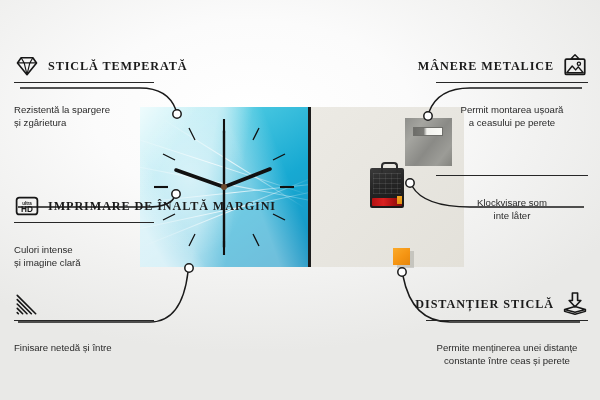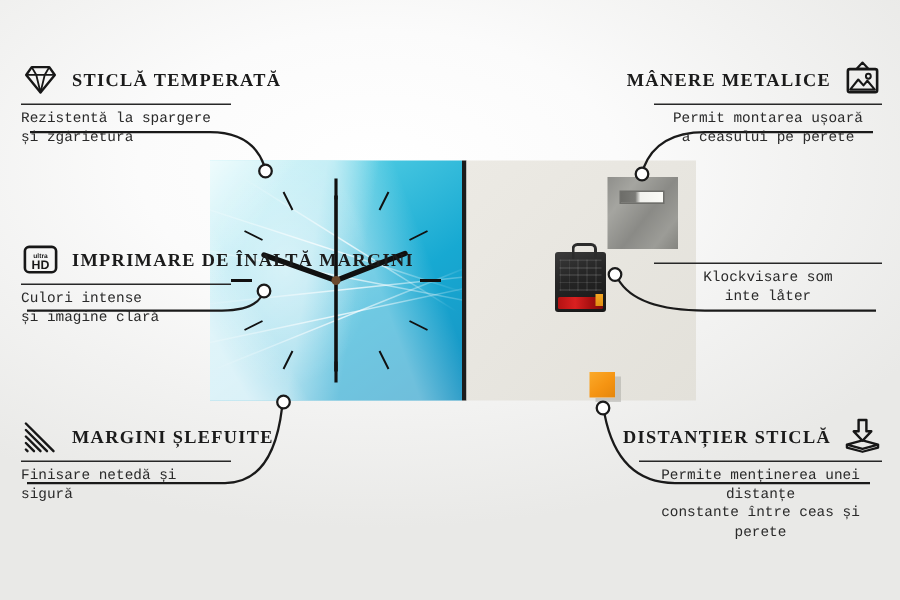--- a/index.html
+++ b/index.html
@@ -13,53 +13,54 @@
     width: 600px; height: 400px;
     background: radial-gradient(ellipse 70% 60% at 42% 28%, #ffffff 0%, #fbfbfb 38%, #f2f2f1 68%, #e9e9e7 100%);
     overflow: hidden;
   }
 
   
   .feature { position: absolute; }
   .feat-head {
     display: flex; align-items: center; gap: 8px;
     white-space: nowrap;
+    margin-top: 13px;
   }
   .feature.right .feat-head { flex-direction: row-reverse; justify-content: flex-start; }
   .feat-title {
     font-family: "Liberation Serif", serif;
     font-weight: bold;
     font-size: 12.2px;
     letter-spacing: 0.9px;
     color: #1b1b1b;
     line-height: 1.18;
   }
   .feature.right .feat-title { text-align: center; }
   .feat-rule {
     height: 0; border-top: 1.3px solid #272727;
     margin-top: 3px;
   }
   .feat-sub {
-    font-family: Liberation Mono, monospace;
+    font-family: Liberation Sans, sans-serif;
     font-size: 9.6px;
     color: #2a2a2a;
     line-height: 1.32;
-    margin-top: 3px;
+    margin-top: 21px;
     white-space: pre-line;
   }
   .feature.right .feat-sub { text-align: center; }
   .feat-icon {
     width: 26px; height: 26px;
     flex: 0 0 26px;
     display: block;
   }
 
   
   #f-glass  { left: 14px;  top: 40px;  width: 140px; }
-  #f-print  { left: 14px;  top: 160px; width: 140px; }
+  #f-print  { left: 14px;  top: 180px; width: 140px; }
   #f-edges  { left: 14px;  top: 278px; width: 140px; }
   
   #f-handles { right: 12px; top: 40px;  width: 152px; }
   #f-silent  { right: 12px; top: 172px; width: 152px; }
   #f-spacer  { right: 12px; top: 278px; width: 162px; }
 
   
   #connectors {
     position: absolute; left: 0; top: 0;
     width: 600px; height: 400px;
@@ -272,25 +273,23 @@
     <div class="feat-head">
       <svg class="feat-icon" viewBox="0 0 24 24">
         <g stroke="#171717" stroke-width="1.5" stroke-linecap="round">
           <line x1="3" y1="4" x2="20" y2="21"></line>
           <line x1="3" y1="8" x2="16" y2="21"></line>
           <line x1="3" y1="12" x2="12" y2="21"></line>
           <line x1="3" y1="16" x2="8" y2="21"></line>
           <line x1="3" y1="20" x2="4" y2="21"></line>
         </g>
       </svg>
-      <div class="feat-title">MARGINI
-ȘLEFUITE</div>
-    </div>
-    <div class="feat-rule"></div>
-    <div class="feat-sub">Finisare netedă și sigură</div>
+    </div>
+    <div class="feat-rule"></div>
+    <div class="feat-sub">Finisare netedă și între</div>
   </div>
 
   <div class="feature right" id="f-handles">
     <div class="feat-head">
       <svg class="feat-icon" viewBox="0 0 24 24">
         <path d="M12 1.6 L8.4 5.4 H15.6 Z" fill="none" stroke="#171717" stroke-width="1.3" stroke-linejoin="round"></path>
         <rect x="3" y="5.6" width="18" height="14.2" rx="1.2" fill="none" stroke="#171717" stroke-width="1.6"></rect>
         <circle cx="15.6" cy="10" r="1.5" fill="none" stroke="#171717" stroke-width="1.2"></circle>
         <path d="M4.4 18.2 L9.4 12 L12.6 15.6 L15 12.8 L19.6 18.2 Z" fill="none" stroke="#171717" stroke-width="1.3" stroke-linejoin="round"></path>
       </svg>

